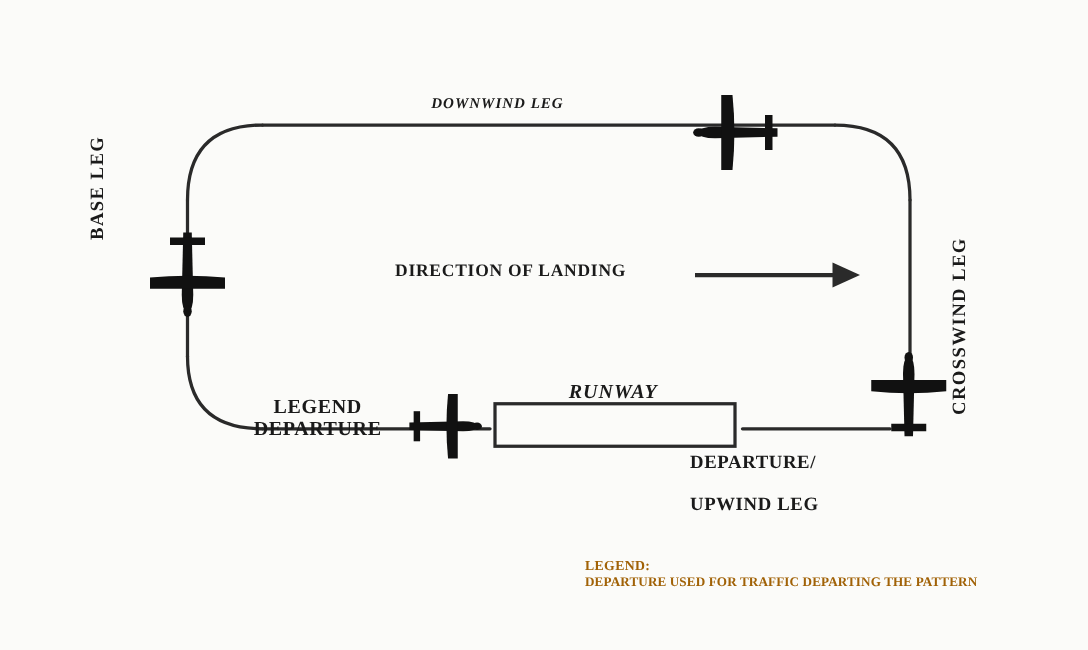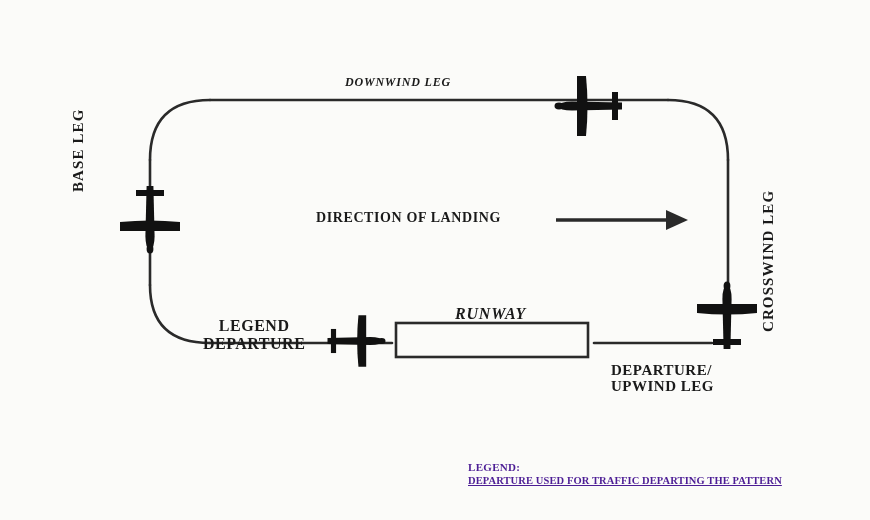--- a/index.html
+++ b/index.html
@@ -46,45 +46,44 @@
 
   #lbl-final{
     left:203px; top:317px;
     font-size:16px; letter-spacing:.5px;
     text-align:center;
   }
   #lbl-final span{display:block;}
   #lbl-final .l2{margin-top:1px;}
 
   #lbl-departure{
-    left:611px; top:362px;
+    left:552px; top:362px;
     font-size:15px; letter-spacing:.5px;font-family:Liberation Serif, serif;
   }
   #lbl-departure span{display:block;}
-  #lbl-departure .l2{margin-top:0;}
+  #lbl-departure .l2{margin-top:18px;}
 
   #legend{
     position:absolute;
-    left:468px; top:461px;
-    color:#4c1d95;
+    left:468px; top:447px;
+    color:#a16207;
   }
   #legend .ltitle{
     font-family:"Liberation Serif", serif;
     font-weight:bold;
     font-size:11px;
     letter-spacing:.3px;
   }
   #legend .lrow{
     font-family:"Liberation Serif", serif;
     font-weight:bold;
     font-size:10.5px;
     letter-spacing:.1px;
     margin-top:2px;
     white-space:nowrap;
-    text-decoration:underline;
   }
 </style>
 </head>
 <body>
 
 <div id="canvas">
 
   <svg id="art" viewBox="0 0 870 520" xmlns="http://www.w3.org/2000/svg">
 
     <defs>

